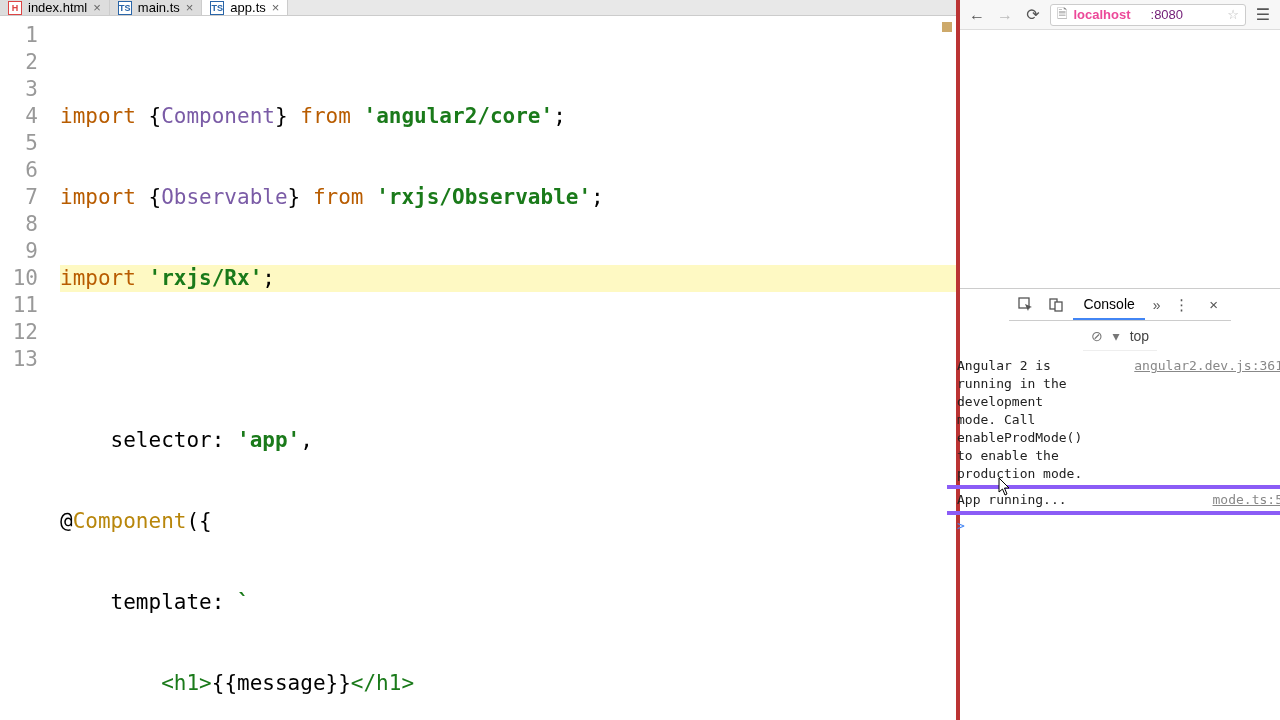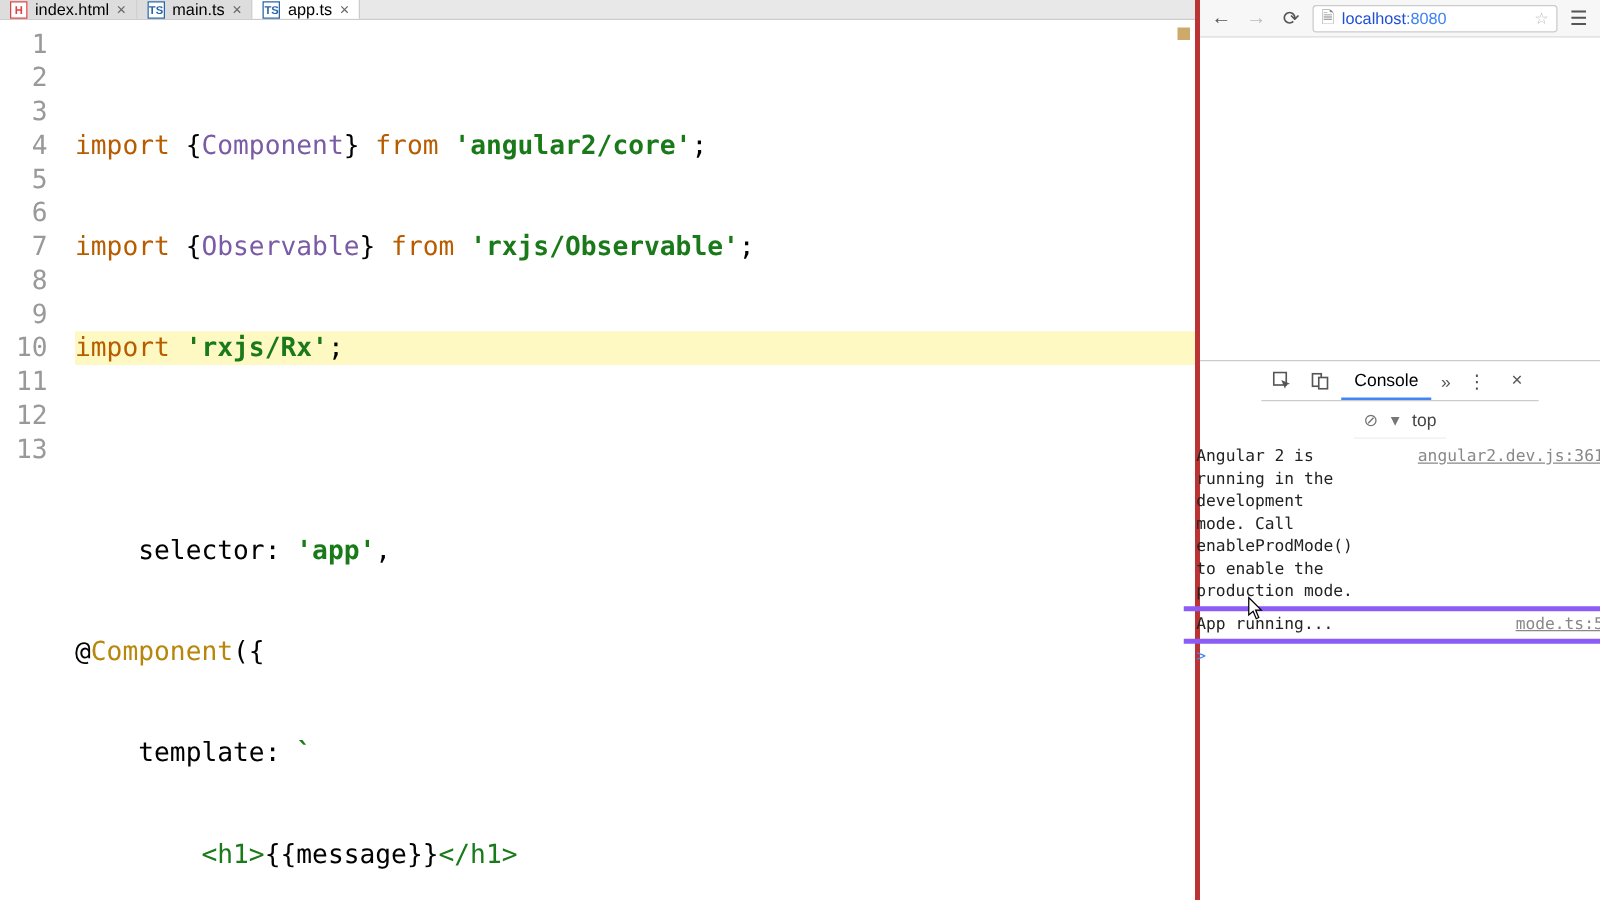--- a/index.html
+++ b/index.html
@@ -111,22 +111,22 @@
     align-items: center;
     height: 22px;
     border: 1px solid #ccc;
     border-radius: 3px;
     background: #fff;
     padding: 0 6px;
     font-size: 13px;
     gap: 6px;
   }
   .addr .doc-icon { color: #888; }
-  .addr .host { color: #1d4ed8; }
-  .addr .port { color: #3b82f6; }
+  .addr .host { color: #ec4899; font-weight: bold; }
+  .addr .port { color: #701a75; padding-left: 20px; }
   .addr .star { margin-left: auto; color: #bbb; }
   .browser-content {
     flex: 1;
     position: relative;
   }
   
   .devtools {
     position: absolute;
     left: 0; right: 0; bottom: 0;
     top: 258px;

